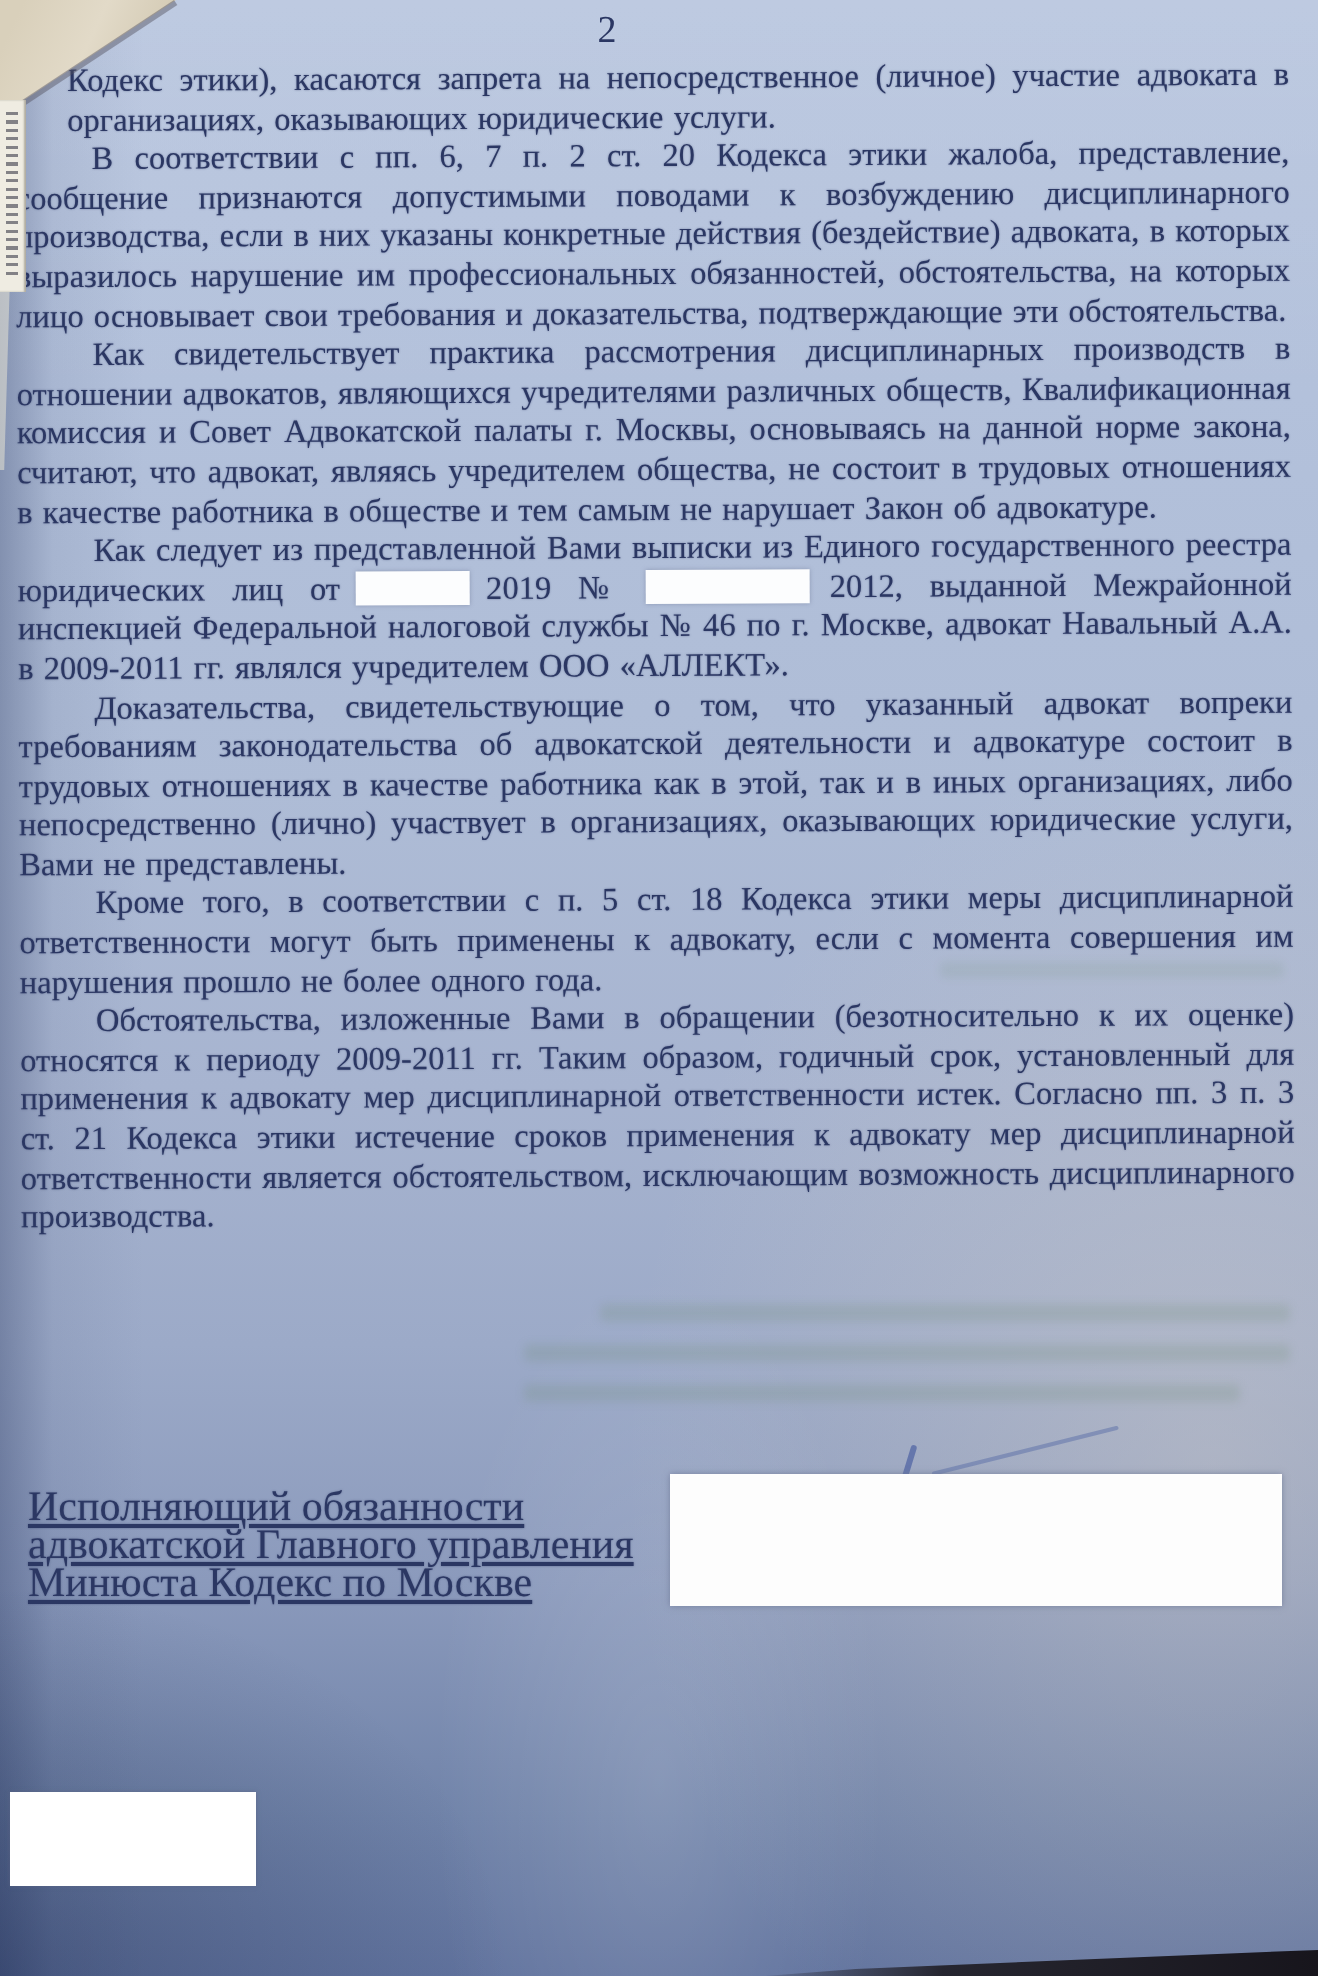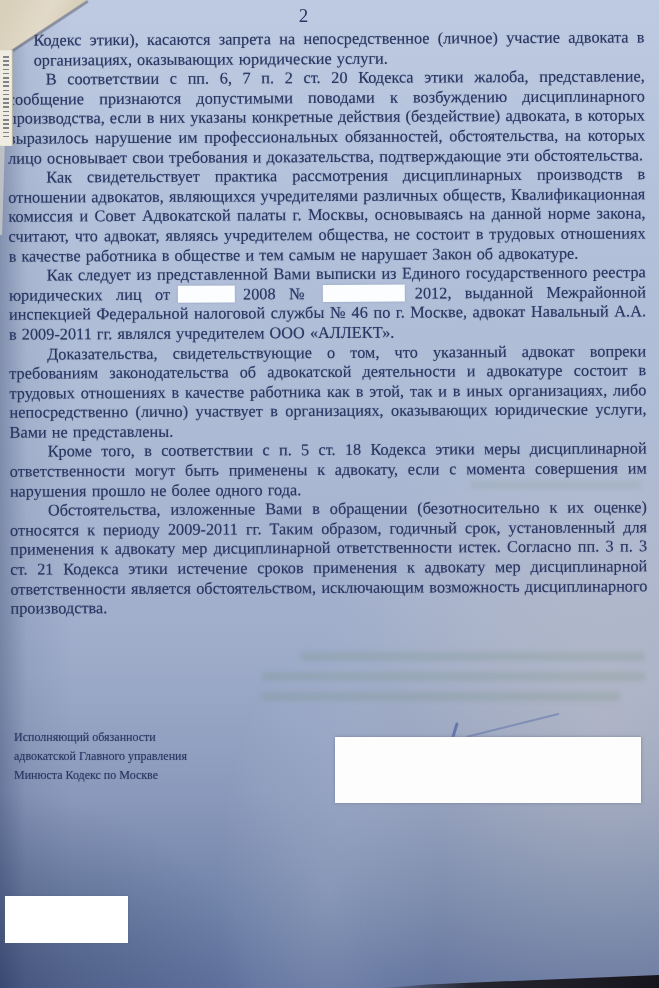--- a/index.html
+++ b/index.html
@@ -46,24 +46,25 @@
     height: 17px;
     background: #fcfdfe;
     box-shadow: 0 0 2px rgba(120,130,160,0.65);
     vertical-align: -3px;
   }
   .redact-a { width: 57px; margin: 0 8px; }
   .redact-b { width: 82px; margin: 0 10px; }
 
   .signature {
     position: absolute;
-    left: 14px; top: 728px;
-    font-size: 12px;
+    left: 14px; top: 744px;
+    font-size: 21px;
     line-height: 19.2px;
     text-shadow: 0 0 1px rgba(43,55,99,0.5);
+    text-decoration: underline;
   }
 
   .sig-box {
     position: absolute;
     left: 335px; top: 737px;
     width: 306px; height: 66px;
     background: #fdfdfd;
     box-shadow: 0 0 3px rgba(110,120,150,0.8);
   }
 
@@ -134,21 +135,21 @@
 <body>
 
 <div class="photo">
 
   <div class="page-num">2</div>
 
   <div class="doc-text">
     <p class="p-first">Кодекс этики), касаются запрета на непосредственное (личное) участие адвоката в организациях, оказывающих юридические услуги.</p>
     <p>В соответствии с пп. 6, 7 п. 2 ст. 20 Кодекса этики жалоба, представление, сообщение признаются допустимыми поводами к возбуждению дисциплинарного производства, если в них указаны конкретные действия (бездействие) адвоката, в которых выразилось нарушение им профессиональных обязанностей, обстоятельства, на которых лицо основывает свои требования и доказательства, подтверждающие эти обстоятельства.</p>
     <p>Как свидетельствует практика рассмотрения дисциплинарных производств в отношении адвокатов, являющихся учредителями различных обществ, Квалификационная комиссия и Совет Адвокатской палаты г. Москвы, основываясь на данной норме закона, считают, что адвокат, являясь учредителем общества, не состоит в трудовых отношениях в качестве работника в обществе и тем самым не нарушает Закон об адвокатуре.</p>
-    <p><span>Как следует из представленной Вами выписки из Единого государственного реестра юридических лиц от</span><span class="redact-inline redact-a"></span><span>2008 №</span><span class="redact-inline redact-b"></span><span>2012, выданной Межрайонной инспекцией Федеральной налоговой службы № 46 по г. Москве, адвокат Навальный А.А. в 2009-2011 гг. являлся учредителем ООО «АЛЛЕКТ».</span></p>
+    <p><span>Как следует из представленной Вами выписки из Единого государственного реестра юридических лиц от</span><span class="redact-inline redact-a"></span><span>2019 №</span><span class="redact-inline redact-b"></span><span>2012, выданной Межрайонной инспекцией Федеральной налоговой службы № 46 по г. Москве, адвокат Навальный А.А. в 2009-2011 гг. являлся учредителем ООО «АЛЛЕКТ».</span></p>
     <p>Доказательства, свидетельствующие о том, что указанный адвокат вопреки требованиям законодательства об адвокатской деятельности и адвокатуре состоит в трудовых отношениях в качестве работника как в этой, так и в иных организациях, либо непосредственно (лично) участвует в организациях, оказывающих юридические услуги, Вами не представлены.</p>
     <p>Кроме того, в соответствии с п. 5 ст. 18 Кодекса этики меры дисциплинарной ответственности могут быть применены к адвокату, если с момента совершения им нарушения прошло не более одного года.</p>
     <p>Обстоятельства, изложенные Вами в обращении (безотносительно к их оценке) относятся к периоду 2009-2011 гг. Таким образом, годичный срок, установленный для применения к адвокату мер дисциплинарной ответственности истек. Согласно пп. 3 п. 3 ст. 21 Кодекса этики истечение сроков применения к адвокату мер дисциплинарной ответственности является обстоятельством, исключающим возможность дисциплинарного производства.</p>
   </div>
 
   <div class="bleed bleed-1"></div>
   <div class="bleed bleed-2"></div>
   <div class="bleed bleed-3"></div>
   <div class="bleed bleed-4"></div>
 

